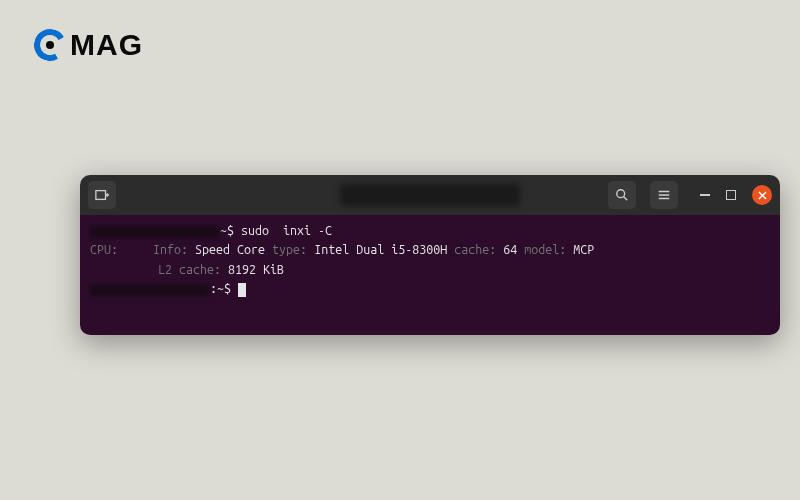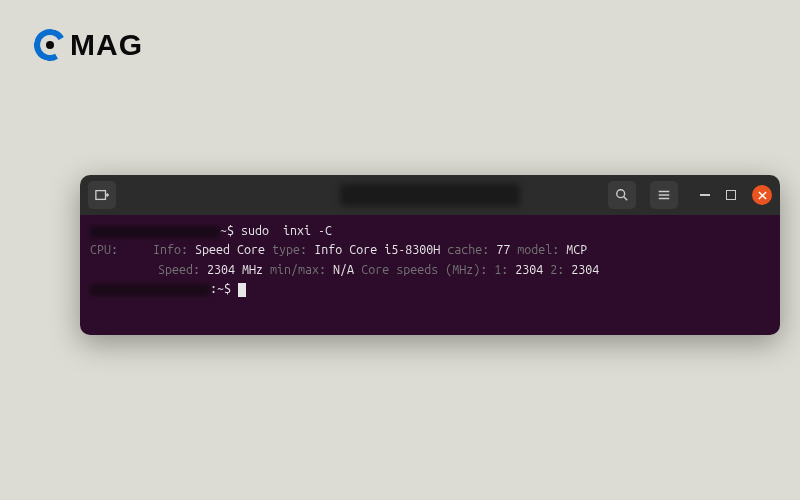--- a/index.html
+++ b/index.html
@@ -221,17 +221,17 @@
               <line x1="1" y1="1" x2="9" y2="9" stroke="#fff" stroke-width="1.6"></line>
               <line x1="9" y1="1" x2="1" y2="9" stroke="#fff" stroke-width="1.6"></line>
             </svg>
         </div>
       </div>
     </div>
   </div>
 
   <div class="terminal-body">
     <div class="line"><span class="blur-seg" style="width:130px">xxxxxxxxxxxxxx</span><span class="prompt-dollar">~$</span> <span class="c-white">sudo  inxi -C</span></div>
-    <div class="line"><span class="c-blue">CPU:</span>     <span class="c-blue">Info:</span> <span class="c-white">Speed Core</span> <span class="c-blue">type:</span> <span class="c-white">Info Core i5-8300H</span> <span class="c-blue">cache:</span> <span class="c-white">77</span> <span class="c-blue">model:</span> <span class="c-white">MCP</span></div>
-    <div class="line indent2"><span class="c-blue">Speed:</span> <span class="c-white">2304 MHz</span> <span class="c-blue">min/max:</span> <span class="c-white">N/A</span> <span class="c-blue">Core speeds (MHz):</span> <span class="c-blue">1:</span> <span class="c-white">2304</span> <span class="c-blue">2:</span> <span class="c-white">2304</span></div>
+    <div class="line"><span class="c-blue">CPU:</span>     <span class="c-blue">Info:</span> <span class="c-white">Speed Core</span> <span class="c-blue">type:</span> <span class="c-white">Intel Dual i5-8300H</span> <span class="c-blue">cache:</span> <span class="c-white">64</span> <span class="c-blue">model:</span> <span class="c-white">MCP</span></div>
+    <div class="line indent1"><span class="c-blue">L2 cache:</span> <span class="c-white">8192 KiB</span></div>
     <div class="line"><span class="blur-seg" style="width:120px">xxxxxxxxxxxxx</span><span class="prompt-dollar">:~$</span> <span class="cursor"></span></div>
   </div>
 </div>
 
 </body></html>

